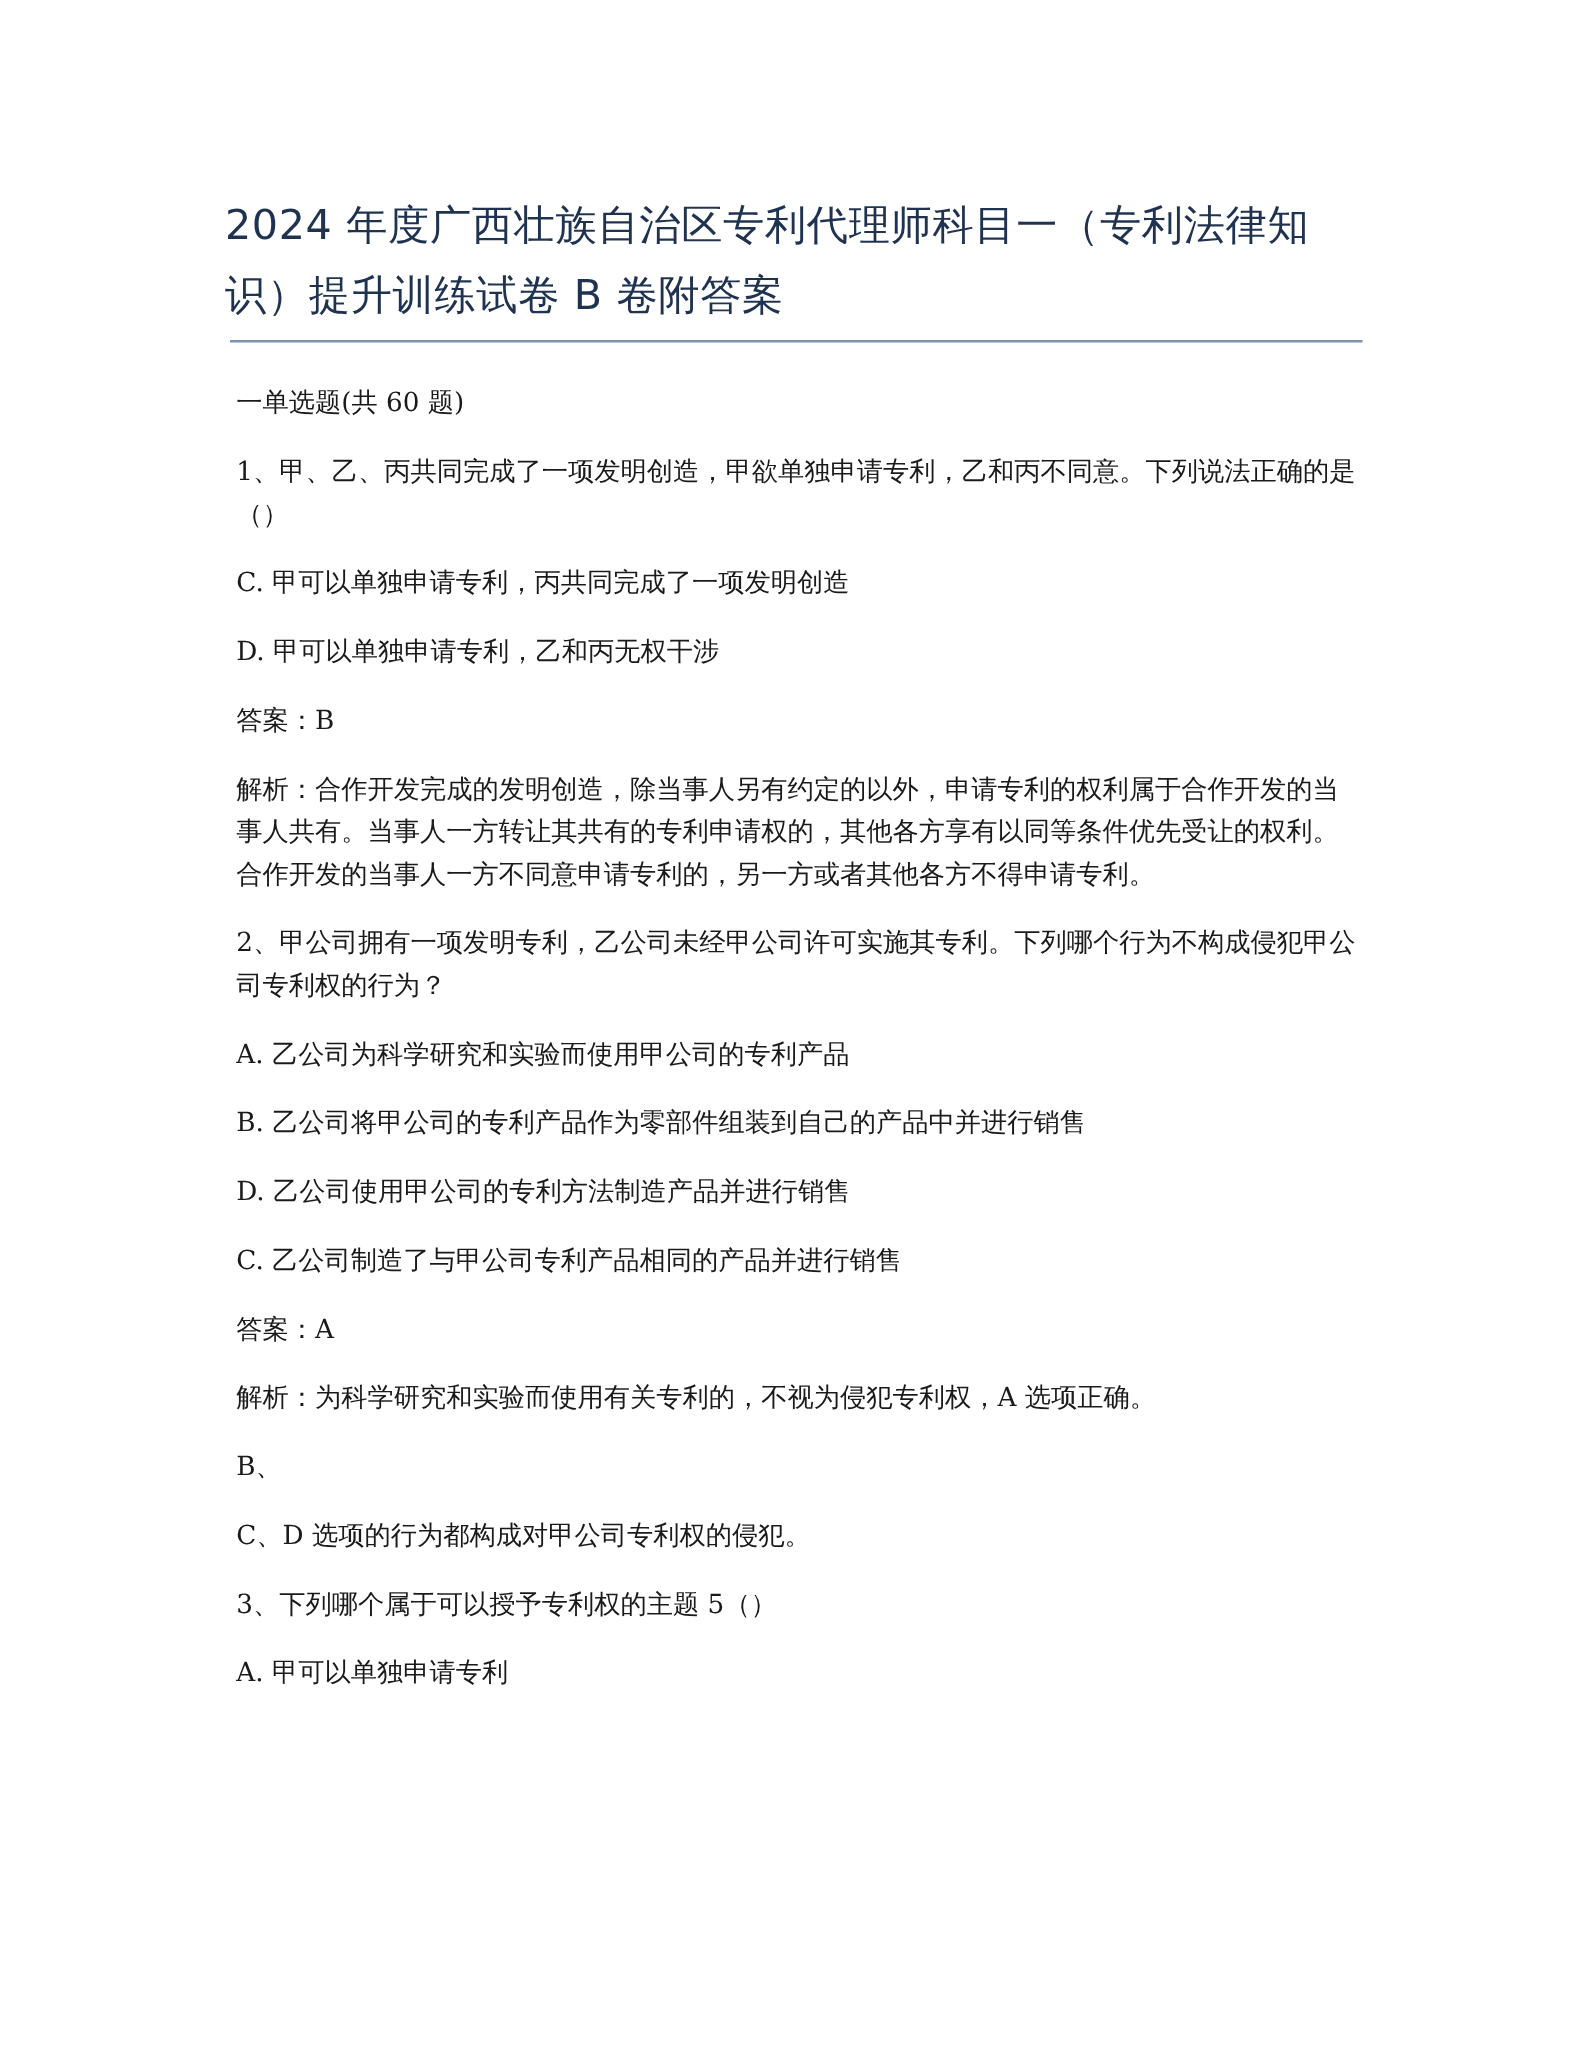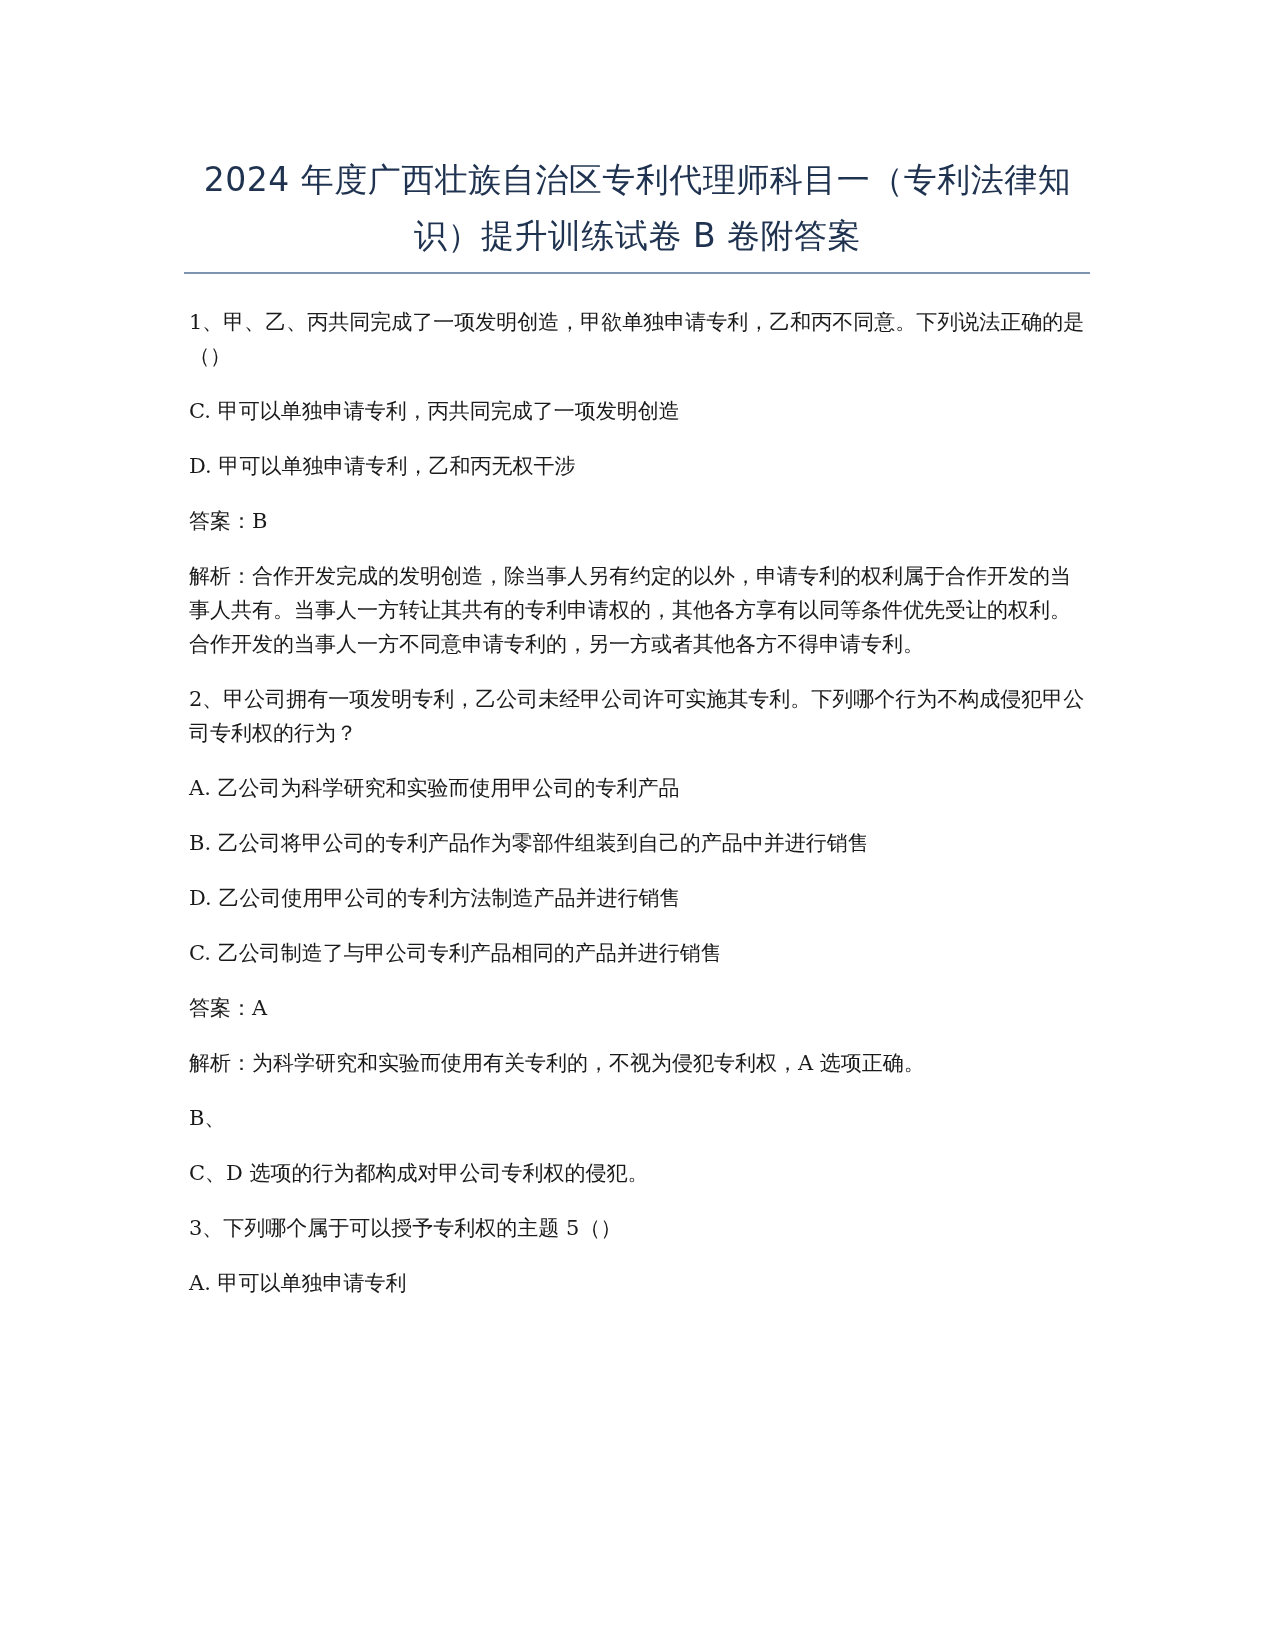--- a/index.html
+++ b/index.html
@@ -1,34 +1,35 @@
 <!DOCTYPE html>
 <html><head>
 <meta charset="utf-8">
 <style>
   html, body { margin: 0; padding: 0; background: #ffffff; }
   body { width: 1275px; height: 1650px; position: relative; overflow: hidden;
          font-family: "DejaVu Serif", "Liberation Serif", serif; color: #1a1a1a; }
-  .title { position: absolute; left: 180px; width: 915px; top: 152px; text-align: center;
+  .title { position: absolute; left: 180px; width: 915px; top: 152px; 
            font-family: "DejaVu Sans", "Liberation Sans", sans-serif; font-size: 33px;
            line-height: 56px; color: #1f3350; font-weight: 500; letter-spacing: 0.5px; }
   .rule { position: absolute; left: 184px; width: 906px; top: 272px; height: 2px; background: #7d93b0; }
   .body { position: absolute; left: 189px; width: 900px; top: 305px; font-size: 21px; line-height: 34px; }
   .p { margin: 0 0 21px 0; }
 </style>
 </head>
 <body>
 
 <div class="title">
   <div>2024 年度广西壮族自治区专利代理师科目一（专利法律知</div>
   <div>识）提升训练试卷 B 卷附答案</div>
 </div>
 <div class="rule"></div>
 
 <div class="body">
+  <p class="p">一单选题(共 60 题)</p>
   <p class="p">1、甲、乙、丙共同完成了一项发明创造，甲欲单独申请专利，乙和丙不同意。下列说法正确的是（）</p>
   <p class="p">C. 甲可以单独申请专利，丙共同完成了一项发明创造</p>
   <p class="p">D. 甲可以单独申请专利，乙和丙无权干涉</p>
   <p class="p">答案：B</p>
   <p class="p">解析：合作开发完成的发明创造，除当事人另有约定的以外，申请专利的权利属于合作开发的当事人共有。当事人一方转让其共有的专利申请权的，其他各方享有以同等条件优先受让的权利。合作开发的当事人一方不同意申请专利的，另一方或者其他各方不得申请专利。</p>
   <p class="p">2、甲公司拥有一项发明专利，乙公司未经甲公司许可实施其专利。下列哪个行为不构成侵犯甲公司专利权的行为？</p>
   <p class="p">A. 乙公司为科学研究和实验而使用甲公司的专利产品</p>
   <p class="p">B. 乙公司将甲公司的专利产品作为零部件组装到自己的产品中并进行销售</p>
   <p class="p">D. 乙公司使用甲公司的专利方法制造产品并进行销售</p>
   <p class="p">C. 乙公司制造了与甲公司专利产品相同的产品并进行销售</p>

